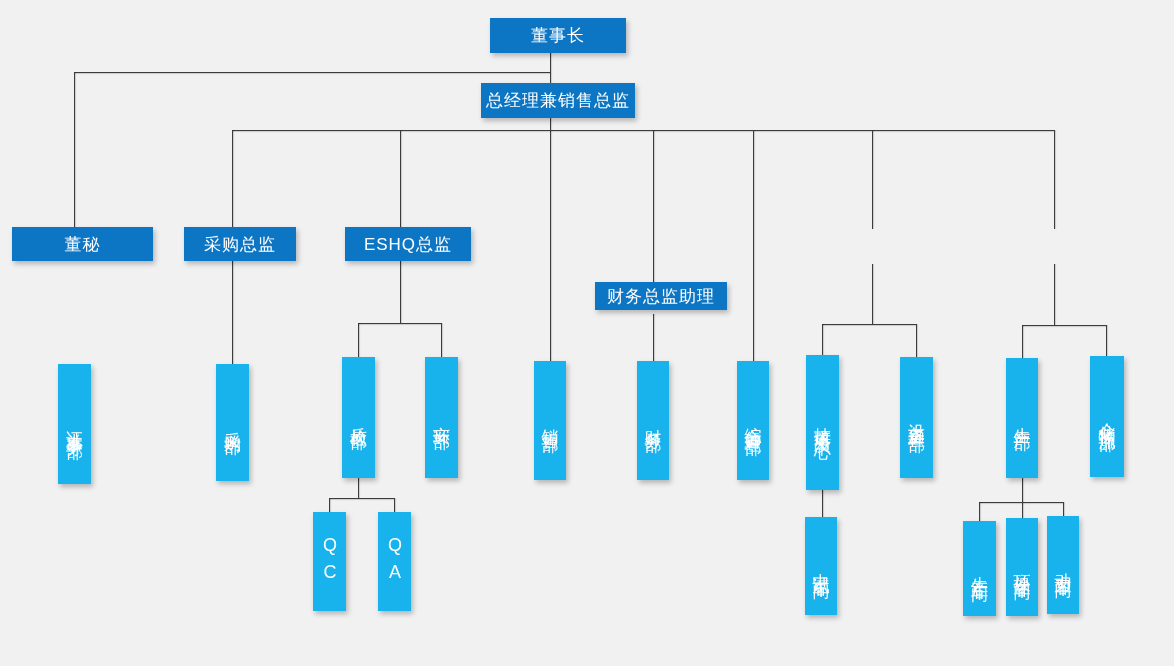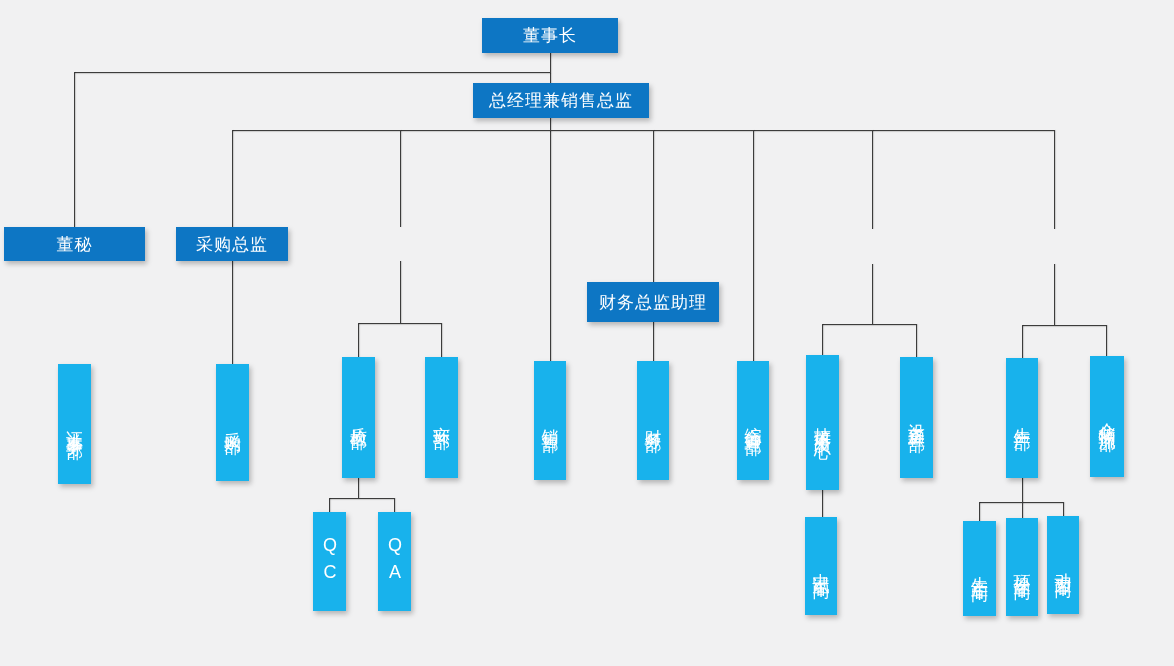--- a/index.html
+++ b/index.html
@@ -17,20 +17,21 @@
     box-sizing:border-box;
     box-shadow:2px 3px 5px rgba(0,0,0,0.25);
     cursor:default;
     user-select:none;
   }
   .hnode{
     background:var(--director-box,#0d76c4);
     font-size:17px;
     letter-spacing:1px;
     white-space:nowrap;
+    margin-left:8px;
   }
   .vnode{
     background:var(--dept-box,#18b2ec);
     font-size:17px;
     writing-mode:vertical-lr;
     text-orientation:upright;
     letter-spacing:3px;
   }
   .vnode.latin{letter-spacing:7px;font-size:18px;}
   .line{position:absolute;background:var(--connector,#3c3c3c);}
@@ -72,24 +73,25 @@
   <div class="line hl" style="left:1022px;top:325px;width:85px"></div>
   <div class="line vl" style="left:1022px;top:325px;height:33px"></div>
   <div class="line vl" style="left:1106px;top:325px;height:31px"></div>
   <div class="line vl" style="left:1022px;top:478px;height:25px"></div>
   <div class="line hl" style="left:979px;top:502px;width:85px"></div>
   <div class="line vl" style="left:979px;top:502px;height:19px"></div>
   <div class="line vl" style="left:1022px;top:502px;height:16px"></div>
   <div class="line vl" style="left:1063px;top:502px;height:14px"></div>
 
   <div class="node hnode" style="left:482px;top:18px;width:136px;height:35px">董事长</div>
-  <div class="node hnode" style="left:473px;top:83px;width:176px;height:35px">总经理兼销售总监</div>
+  <div class="node hnode" style="left:473px;top:83px;width:154px;height:35px">总经理兼销售总监</div>
   <div class="node hnode" style="left:4px;top:227px;width:141px;height:34px">董秘</div>
   <div class="node hnode" style="left:176px;top:227px;width:112px;height:34px">采购总监</div>
-  <div class="node hnode" style="left:587px;top:282px;width:132px;height:40px">财务总监助理</div>
+  <div class="node hnode" style="left:337px;top:227px;width:126px;height:34px">ESHQ总监</div>
+  <div class="node hnode" style="left:587px;top:282px;width:132px;height:28px">财务总监助理</div>
 
   <div class="node vnode" style="left:58px;top:364px;width:33px;height:120px">证券事务部</div>
   <div class="node vnode" style="left:216px;top:364px;width:33px;height:117px">采购部</div>
   <div class="node vnode" style="left:342px;top:357px;width:33px;height:121px">质检部</div>
   <div class="node vnode" style="left:425px;top:357px;width:33px;height:121px">安环部</div>
   <div class="node vnode" style="left:534px;top:361px;width:32px;height:119px">销售部</div>
   <div class="node vnode" style="left:637px;top:361px;width:32px;height:119px">财务部</div>
   <div class="node vnode" style="left:737px;top:361px;width:32px;height:119px">综合管理部</div>
   <div class="node vnode" style="left:806px;top:355px;width:33px;height:135px">技术研发中心</div>
   <div class="node vnode" style="left:900px;top:357px;width:33px;height:121px">设备工程部</div>

